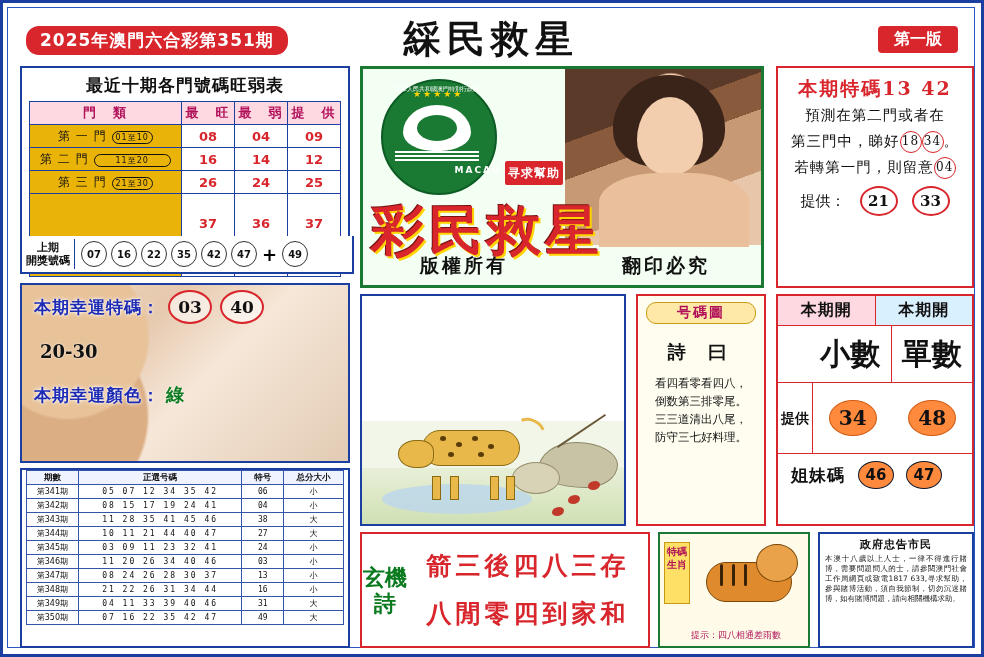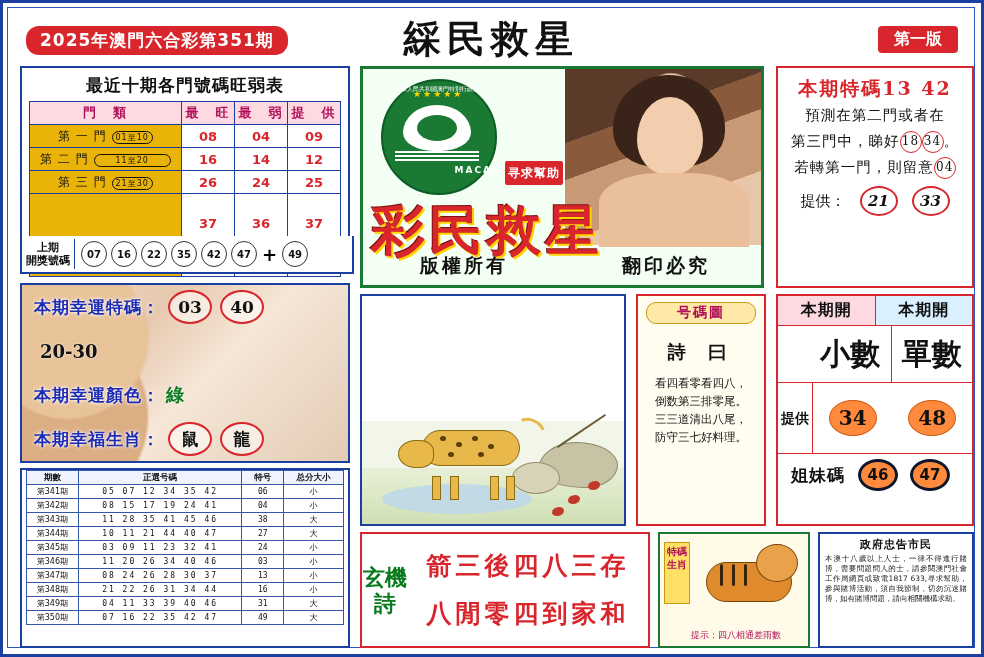--- a/index.html
+++ b/index.html
@@ -351,21 +351,21 @@
     vertical-align:middle;
   }
   .sp-provide{
     display:flex;align-items:center;justify-content:center;gap:14px;margin-top:6px;
     font-family:"DejaVu Serif","Liberation Serif",serif;
   }
   .sp-provide .lab{font-size:15px;color:#111;}
   .egg{
     display:inline-flex;align-items:center;justify-content:center;
     width:34px;height:26px;border:2px solid #d8262c;border-radius:50%;
-    font-size:15px;font-weight:bold;color:#111;font-style:italic;
+    font-size:15px;font-weight:bold;color:#111;
   }
 
   
   .p-kai{
     left:768px;top:286px;width:198px;height:232px;
     border:2px solid #d8262c;background:#fff;
   }
   .kai-head{display:flex;height:30px;}
   .kai-head div{
     flex:1;display:flex;align-items:center;justify-content:center;
@@ -397,21 +397,21 @@
     color:#111;font-size:20px;font-weight:bold;
     font-family:"DejaVu Serif","Liberation Serif",serif;
   }
   .kai-sis{display:flex;height:42px;border-top:1px solid #d8262c;align-items:center;}
   .kai-sis .lab{
     width:80px;text-align:center;font-size:17px;font-weight:bold;color:#111;
     font-family:"DejaVu Serif","Liberation Serif",serif;letter-spacing:1px;
   }
   .sball{
     width:34px;height:26px;border-radius:50%;
-    background:#ff8a3d;border:3px solid #0f172a;
+    background:#ff8a3d;border:1px solid #0f172a;
     display:flex;align-items:center;justify-content:center;
     color:#111;font-size:15px;font-weight:bold;margin-right:12px;
   }
 </style>
 </head>
 <body>
 
 <div class="page">
 <div class="inner">
 
@@ -487,25 +487,20 @@
       <span class="lucky-lab">本期幸運特碼：</span>
       <span class="oval">03</span>
       <span class="oval">40</span>
     </div>
     <div class="lucky-row">
       <span class="lucky-val">20-30</span>
     </div>
     <div class="lucky-row">
       <span class="lucky-lab">本期幸運顏色：</span>
       <span class="lucky-val green">綠</span>
-    </div>
-    <div class="lucky-row">
-      <span class="lucky-lab">本期幸福生肖：</span>
-      <span class="oval">鼠</span>
-      <span class="oval">龍</span>
     </div>
   </div>
 
   <div class="panel p-recent">
     <table class="res">
       <tbody>
             <tr>
         <th style="width:50px">期數</th>
         <th style="width:160px">正選号碼</th>
         <th style="width:40px">特号</th>

